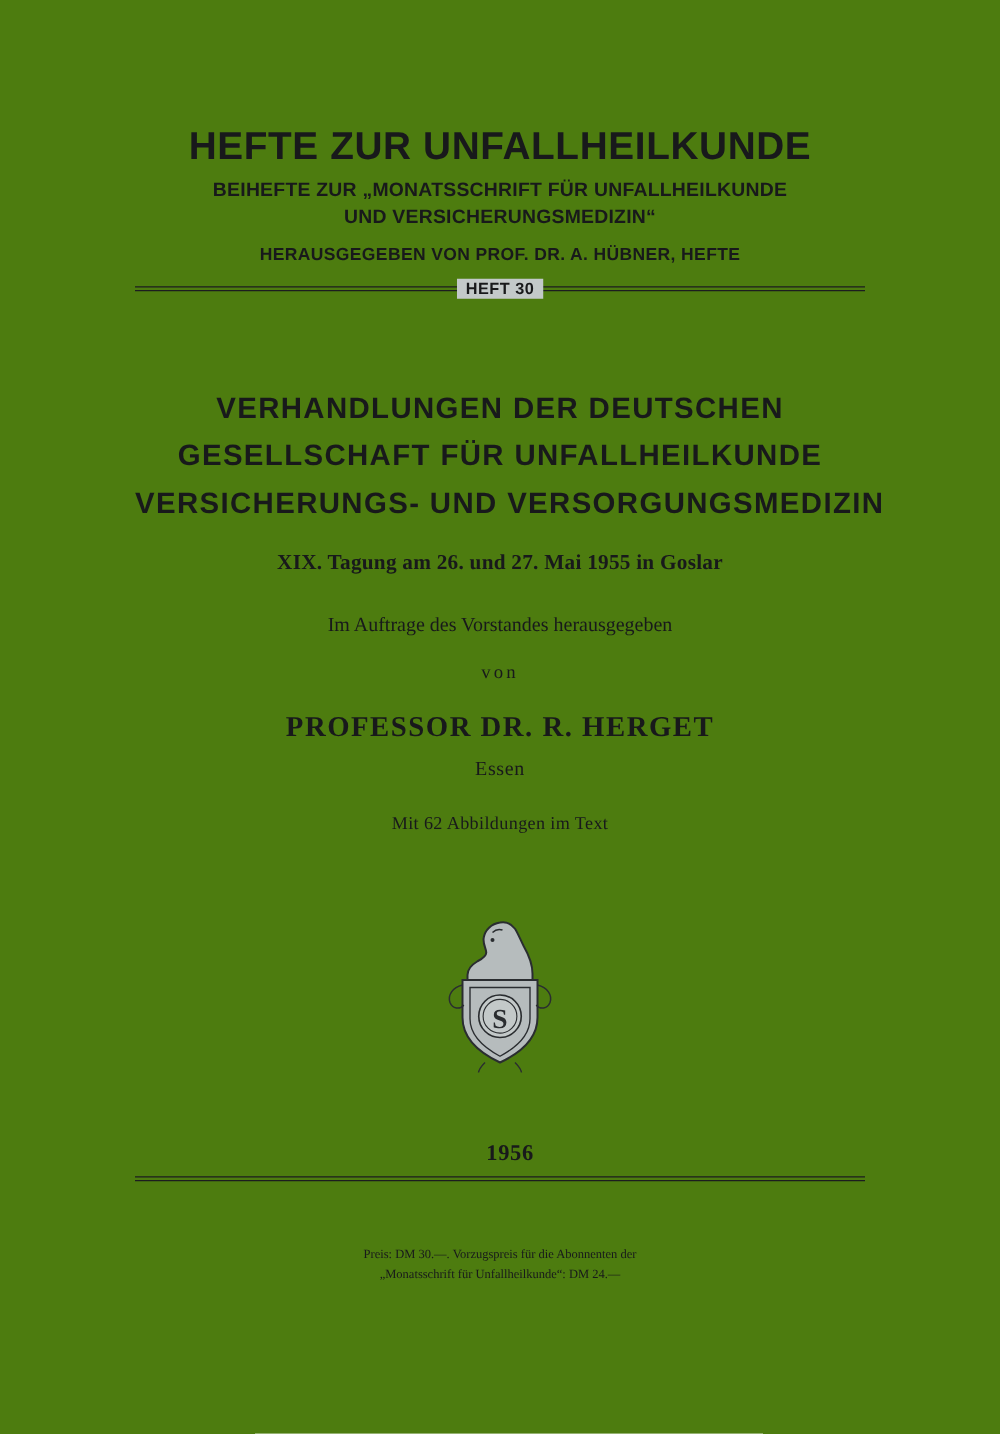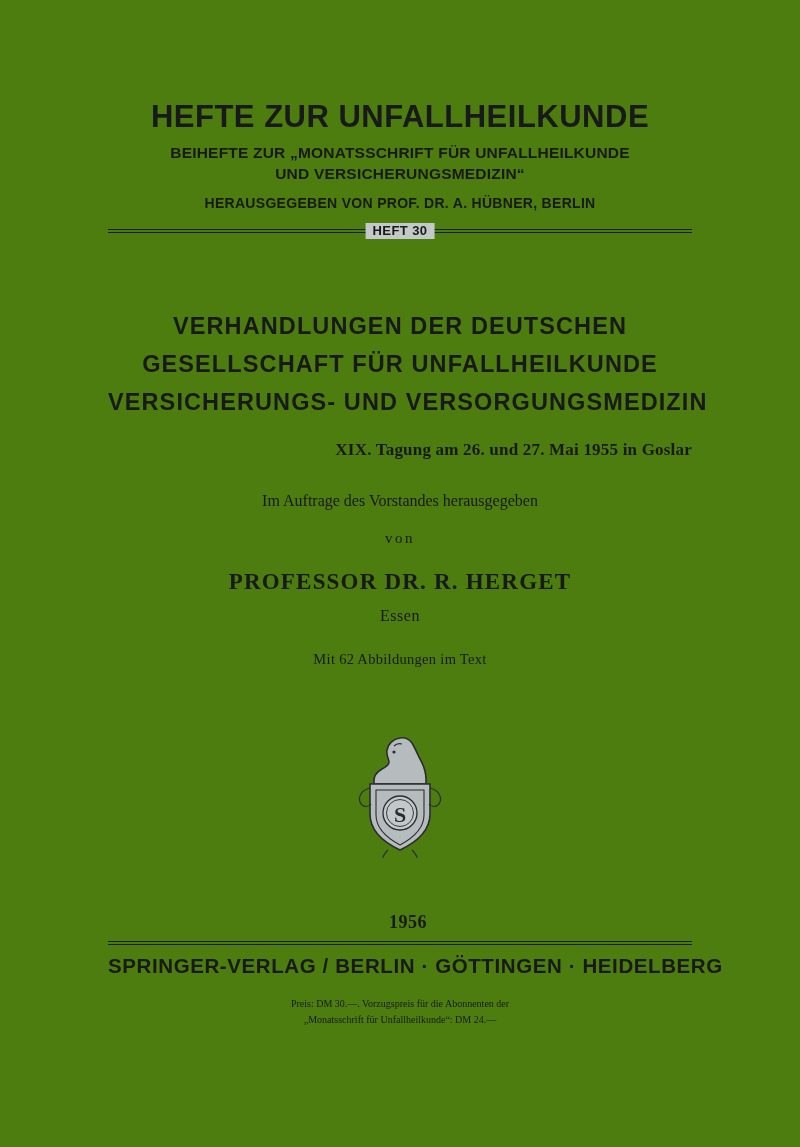--- a/index.html
+++ b/index.html
@@ -92,21 +92,21 @@
     font-family: "Liberation Sans", sans-serif;
     font-weight: bold;
     font-size: 23.5px;
     letter-spacing: 1.1px;
     color: #18191b;
     line-height: 1.62;
   }
   .main-title div { white-space: nowrap; }
   .meeting-line {
     margin-top: 18px;
-    text-align: right;
+    text-align: center;
     font-family: "Liberation Serif", serif;
     font-weight: bold;
     font-size: 17px;
     letter-spacing: 0.2px;
     color: #18191b;
   }
   .auftrag {
     margin-top: 32px;
     text-align: center;
     font-family: "Liberation Serif", serif;
@@ -209,21 +209,21 @@
 <div class="page">
   <div class="inner">
 
     <div class="series-title">HEFTE ZUR UNFALLHEILKUNDE</div>
 
     <div class="series-sub">
       <div>BEIHEFTE ZUR „MONATSSCHRIFT FÜR UNFALLHEILKUNDE</div>
       <div>UND VERSICHERUNGSMEDIZIN“</div>
     </div>
 
-    <div class="series-editor">HERAUSGEGEBEN VON PROF. DR. A. HÜBNER, BERLIN</div>
+    <div class="series-editor">HERAUSGEGEBEN VON PROF. DR. A. HÜBNER, HEFTE</div>
 
     <div class="heft-rule">
       <div class="line"></div>
       <div class="label">HEFT 30</div>
     </div>
 
     <div class="main-title">
       <div>VERHANDLUNGEN DER DEUTSCHEN</div>
       <div>GESELLSCHAFT FÜR UNFALLHEILKUNDE</div>
       <div>VERSICHERUNGS- UND VERSORGUNGSMEDIZIN</div>
@@ -259,20 +259,19 @@
           <path d="M82 58 c8 2 12 8 10 14 c-2 5 -8 6 -11 2" stroke-width="1.2"></path>
           <path d="M40 120 c-4 4 -6 7 -5 10" stroke-width="1.1"></path>
           <path d="M64 120 c4 4 6 7 5 10" stroke-width="1.1"></path>
         </g>
         <text x="52" y="92" text-anchor="middle" font-family="Liberation Serif, serif" font-size="22" font-weight="bold" fill="#2a2d30">S</text>
       </svg>
     </div>
 
     <div class="year">1956</div>
     <div class="foot-rule"></div>
-    <div class="publisher">SPRINGER-VERLAG / BERLIN · GÖTTINGEN · HEIDELBERG</div>
     <div class="price">
       <div>Preis: DM 30.—. Vorzugspreis für die Abonnenten der</div>
       <div>„Monatsschrift für Unfallheilkunde“: DM 24.—</div>
     </div>
 
   </div>
 </div>
 
 </body></html>

